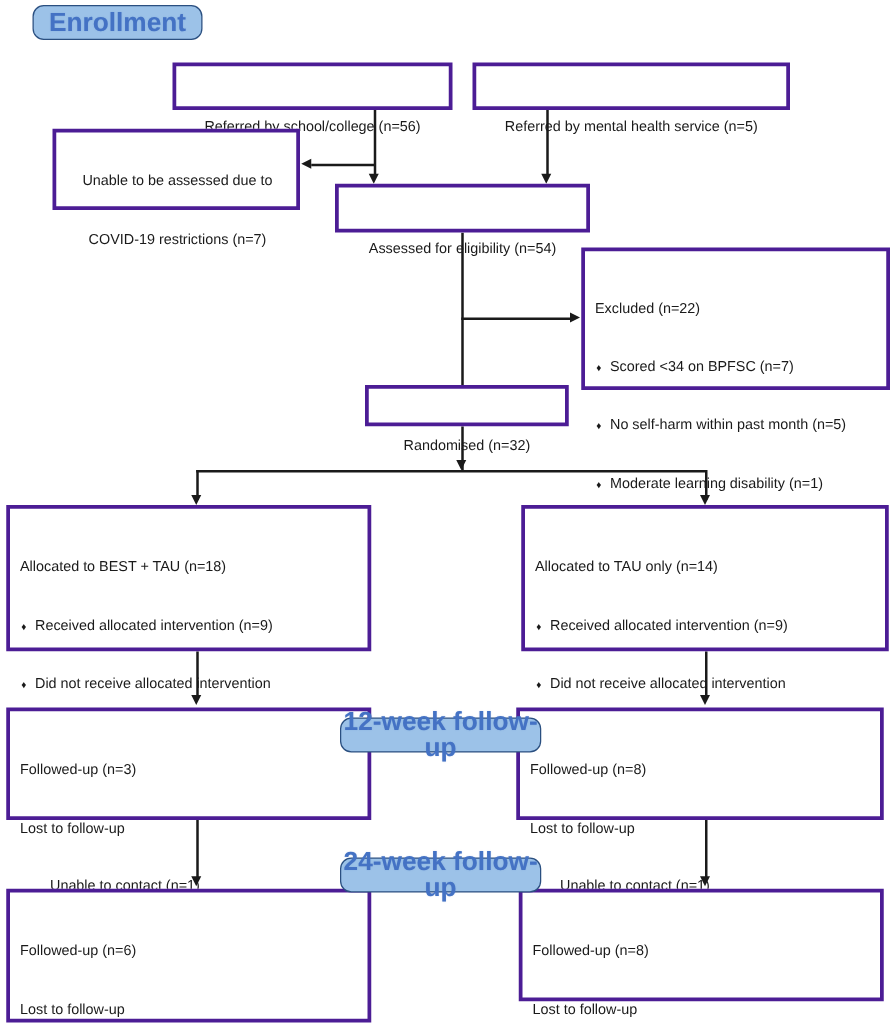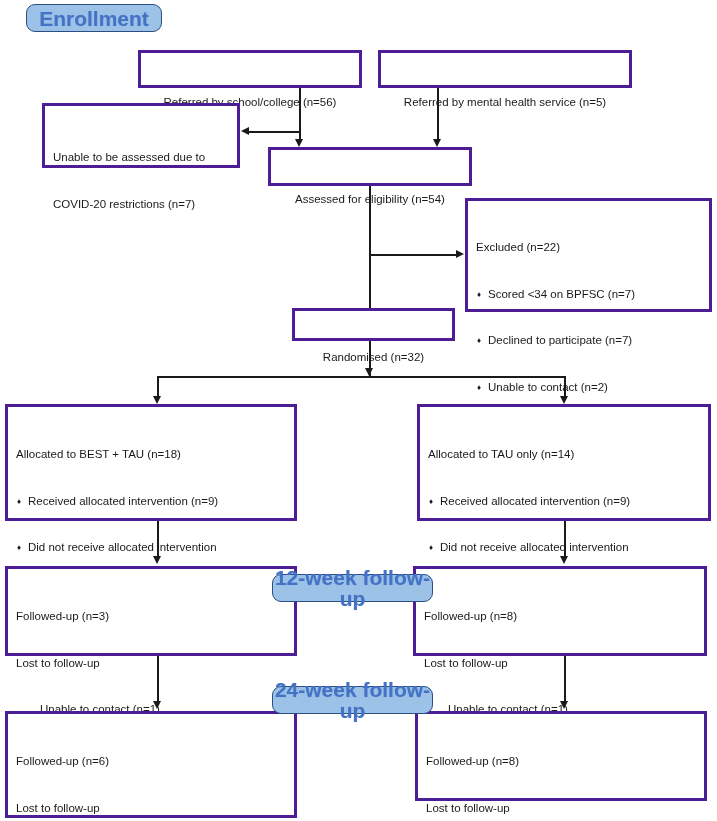--- a/index.html
+++ b/index.html
@@ -169,36 +169,38 @@
     </div>
   </div>
 
   <div class="box center" style="left:378px; top:50px; width:254px; height:38px;">
     <div class="txt" style="top:11px;">
       <span class="line">Referred by mental health service (n=5)</span>
     </div>
   </div>
 
   <div class="box" style="left:42px; top:103px; width:198px; height:65px;">
-    <div class="txt" style="top:13px;">
+    <div class="txt" style="top:1px;text-align:center;">
       <span class="line">Unable to be assessed due to</span>
-      <span class="line">COVID-20 restrictions (n=7)</span>
+      <span class="line">COVID-19 restrictions (n=7)</span>
     </div>
   </div>
 
   <div class="box center" style="left:268px; top:147px; width:204px; height:39px;">
     <div class="txt" style="top:11px;">
       <span class="line">Assessed for eligibility (n=54)</span>
     </div>
   </div>
 
   <div class="box" style="left:465px; top:198px; width:247px; height:114px;">
     <div class="txt" style="top:8px;">
       <span class="line">Excluded (n=22)</span>
       <span class="line bullet">Scored &lt;34 on BPFSC (n=7)</span>
+      <span class="line bullet">No self-harm within past month (n=5)</span>
+      <span class="line bullet">Moderate learning disability (n=1)</span>
       <span class="line bullet">Declined to participate (n=7)</span>
       <span class="line bullet">Unable to contact (n=2)</span>
     </div>
   </div>
 
   <div class="box center" style="left:292px; top:308px; width:163px; height:33px;">
     <div class="txt" style="top:8px;">
       <span class="line">Randomised (n=32)</span>
     </div>
   </div>

